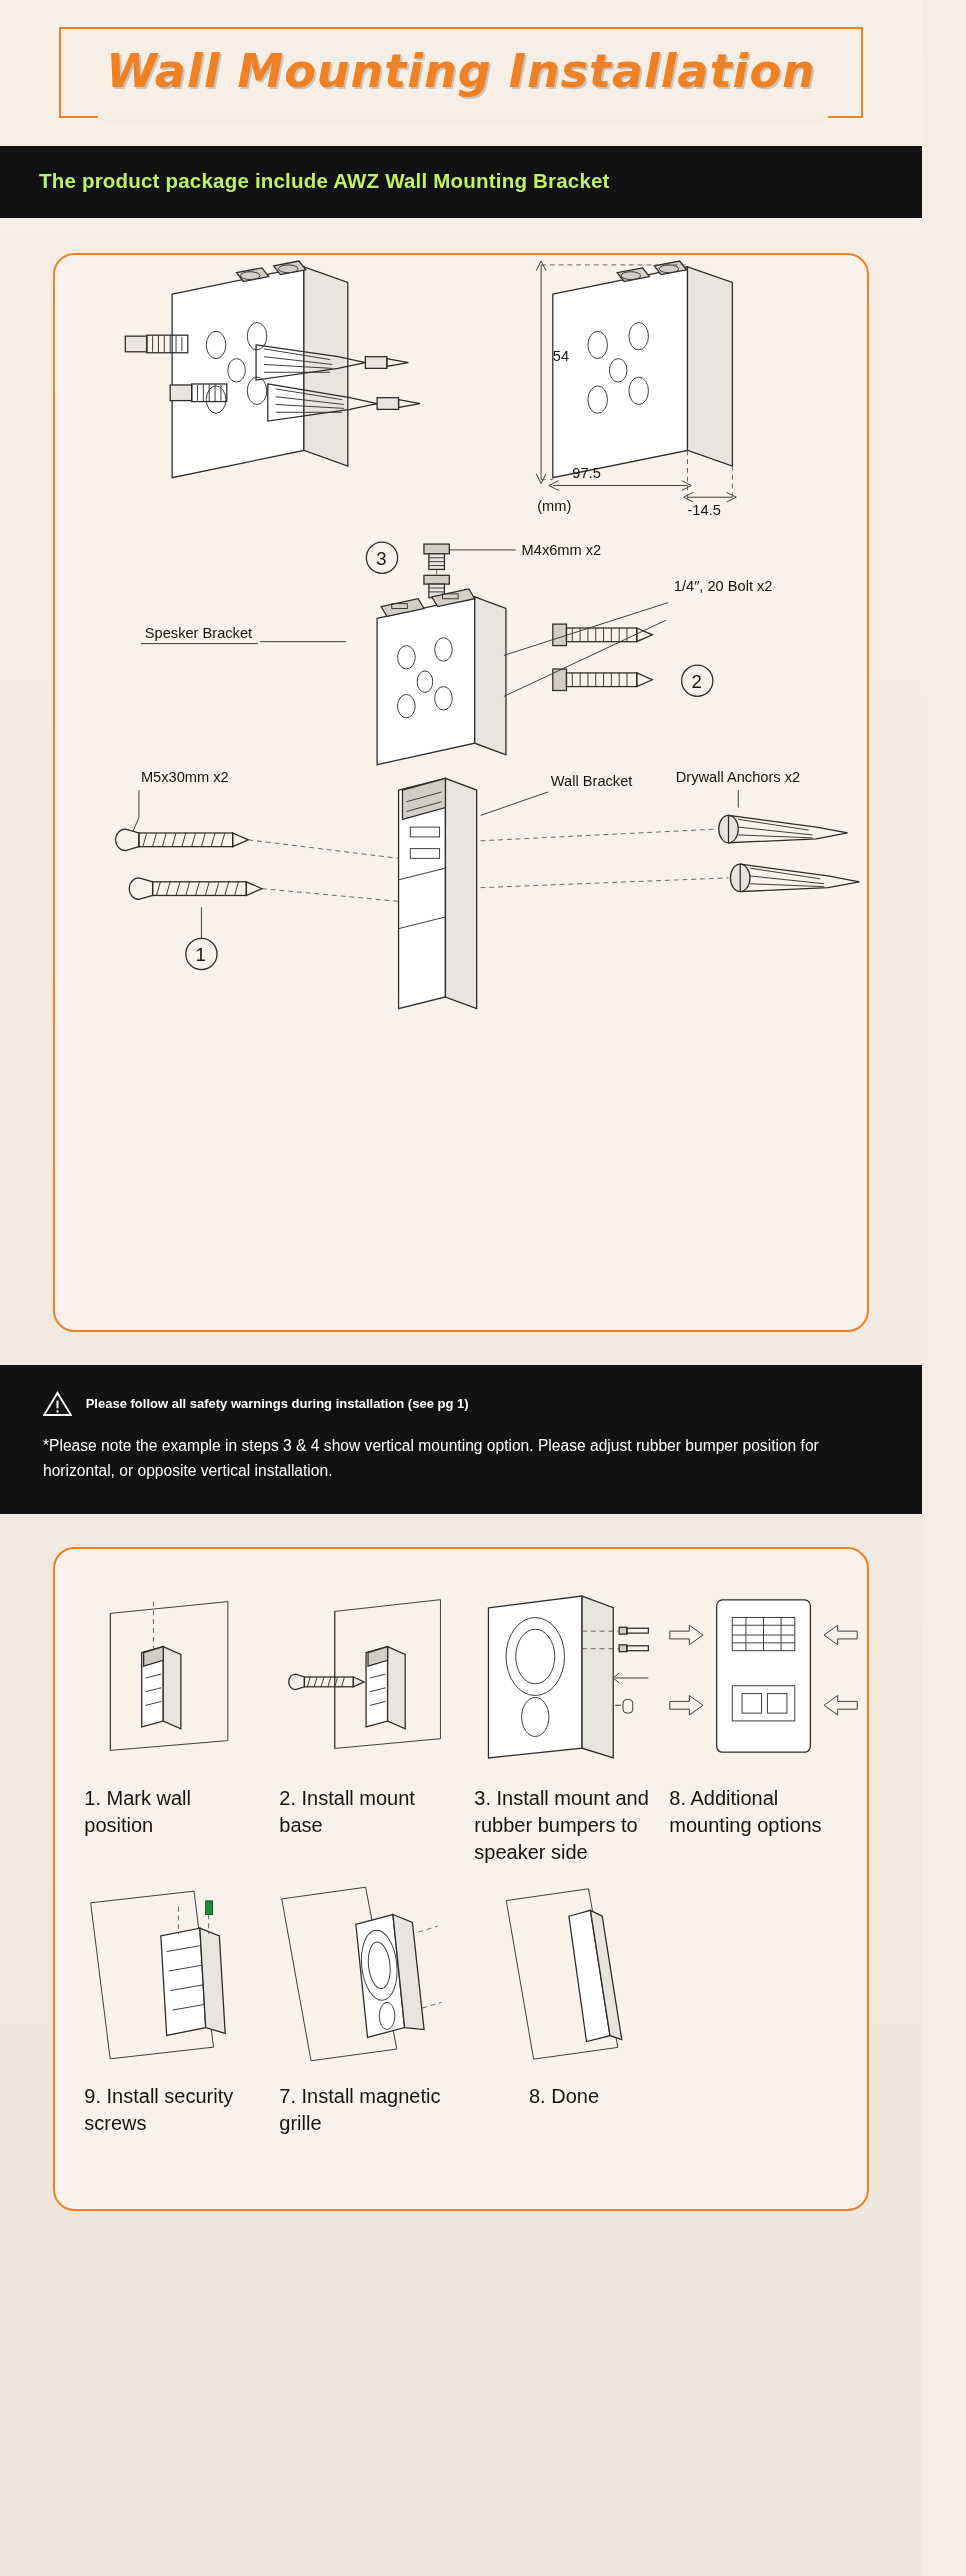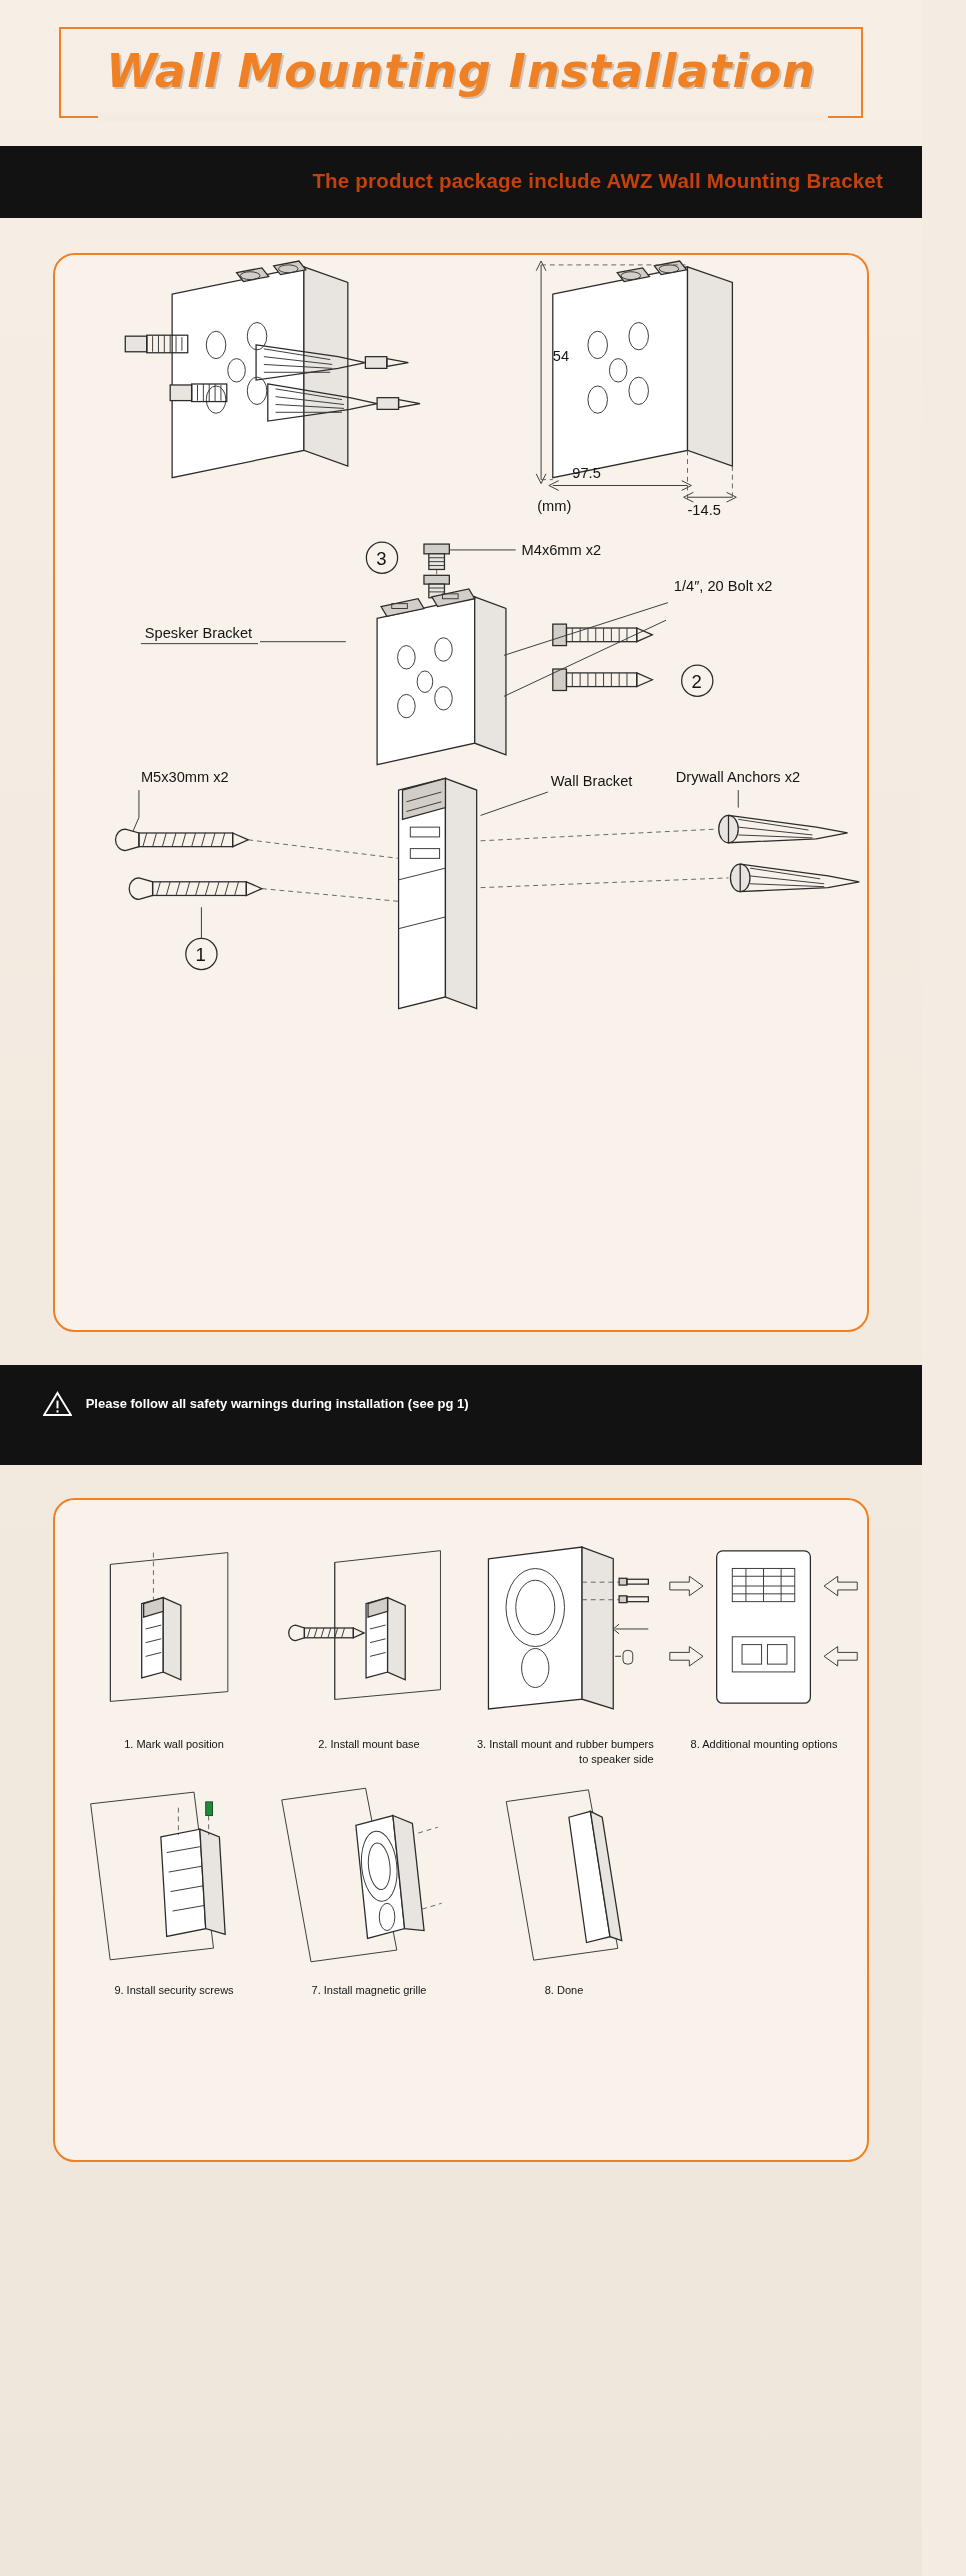--- a/index.html
+++ b/index.html
@@ -45,22 +45,22 @@
     position: absolute;
     background: #f4ece3;
     height: 8.8px;
   }
   .title-box::before { left: 37px; right: 322px; bottom: -5.9px; }
   .title-box::after  { left: 469px; right: 33px; bottom: -5.9px; }
 
   
   .black-bar {
     background: #121212;
-    color: #c2410c;
-    text-align: right;
+    color: #bef264;
+    text-align: left;
     padding: 23.4px 39px 25.4px 39px;
     margin-top: 19.5px;
   }
   .black-bar .sub {
     font-size: 20.5px;
     font-weight: bold;
     letter-spacing: 0.2px;
   }
 
   
@@ -116,22 +116,22 @@
     padding: 25.4px 21.5px 9.8px 21.5px;
     row-gap: 5.9px;
   }
   .step-cell {
     display: flex;
     flex-direction: column;
     align-items: center;
   }
   .step-art { height: 205px; display: flex; align-items: center; justify-content: center; }
   .step-cap {
-    font-size: 11px;
-    text-align: right;
+    font-size: 20px;
+    text-align: left;
     line-height: 1.35;
     padding: 5.9px 7.8px 0 7.8px;
     color: #141414;
   }
 </style>
 </head>
 <body>
 
 <div class="page">
 
@@ -340,20 +340,21 @@
     <div class="warn-head">
       <span>
         <svg width="29" height="26" viewBox="0 0 30 27">
           <path d="M15 2 L29 25 L1 25 Z" fill="none" stroke="#ffffff" stroke-width="2"></path>
           <rect x="14" y="10" width="2" height="8" fill="#ffffff"></rect>
           <rect x="14" y="20" width="2" height="2.4" fill="#ffffff"></rect>
         </svg>
       </span>
       <span>Please follow all safety warnings during installation (see pg 1)</span>
     </div>
+    <div class="warn-note">*Please note the example in steps 3 &amp; 4 show vertical mounting option. Please adjust rubber bumper position for horizontal, or opposite vertical installation.</div>
   </div>
 
   <div class="panel panel-steps">
     <div class="steps-grid">
 
       <div class="step-cell">
         <div class="step-art">
           <svg width="186" height="186" viewBox="0 0 190 190">
             <path class="dwg-thin" d="M30 30 L150 18 L150 160 L30 170 Z"></path>
             <path class="dwg-thin" d="M30 30 L30 170"></path>

